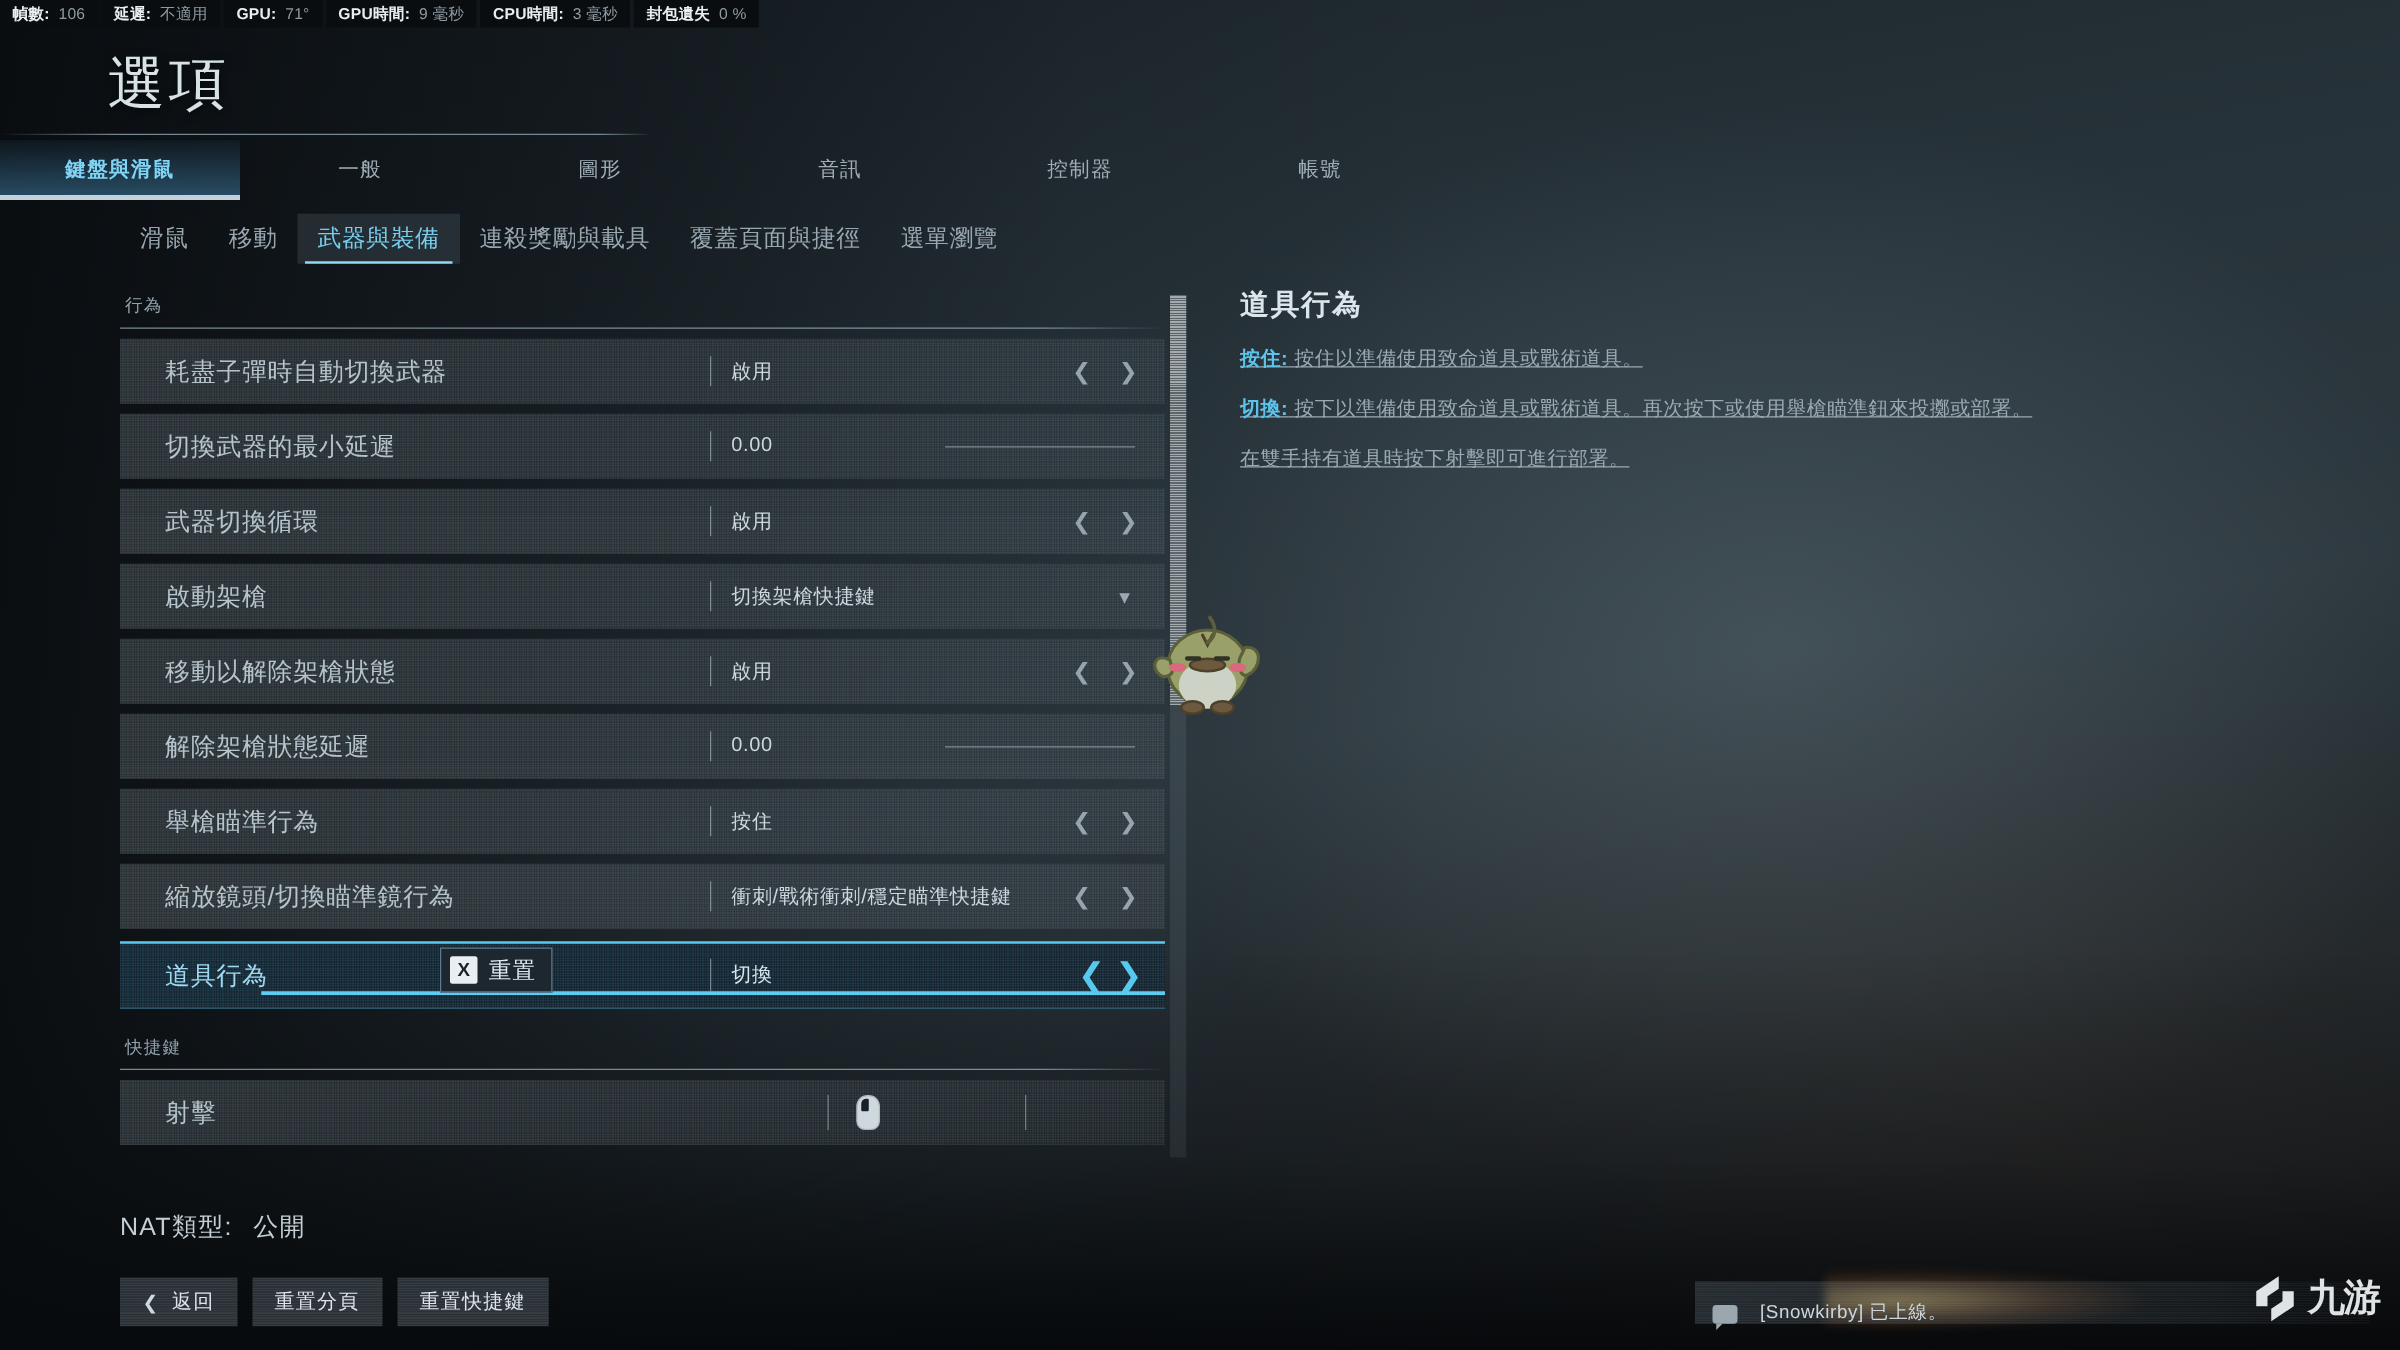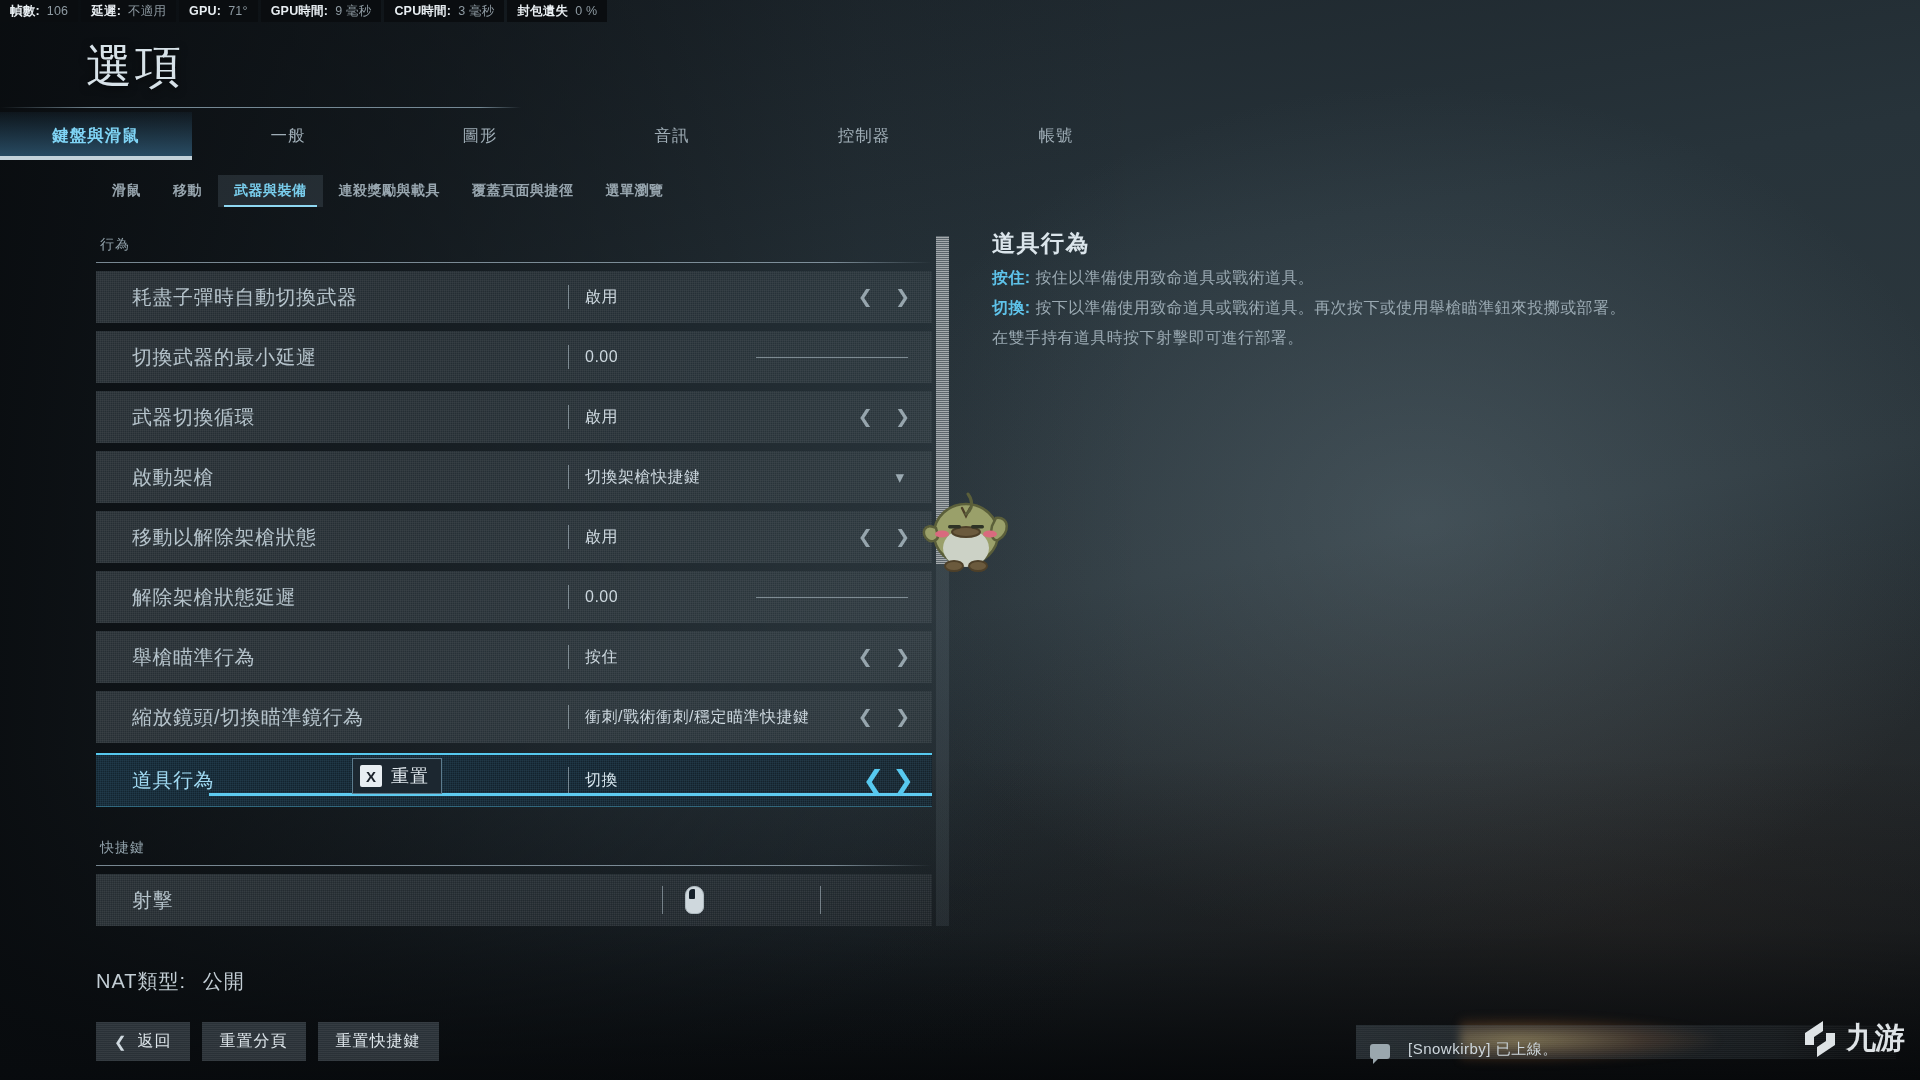--- a/index.html
+++ b/index.html
@@ -70,22 +70,22 @@
     content:""; position:absolute; left:0; right:0; bottom:0; height:4px;
     background:#c3d2da;
   }
 
   
   #subtabs{
     position:absolute; top:172px; left:96px; height:38px;
     display:flex; align-items:center; gap:0; z-index:22;
   }
   .subtab{
-    font-size:14px; color:#98a6af; padding:7px 16px; letter-spacing:.5px;
-    position:relative; cursor:pointer; font-weight:bold;
+    font-size:19px; color:#98a6af; padding:7px 16px; letter-spacing:.5px;
+    position:relative; cursor:pointer; font-weight:normal;
   }
   .subtab.active{
     color:#79cdec;
     background:rgba(118,140,155,.20);
   }
   .subtab.active:after{
     content:""; position:absolute; left:6px; right:6px; bottom:0; height:2px;
     background:#8fd8f2;
   }
 
@@ -194,21 +194,21 @@
       repeating-linear-gradient(0deg, rgba(255,255,255,.55) 0px, rgba(255,255,255,.55) 1px, rgba(255,255,255,.18) 1px, rgba(255,255,255,.18) 2px);
   }
 
   
   #right{
     position:absolute; left:992px; top:228px; width:760px; z-index:21;
   }
   #desc-title{
     font-size:23px; font-weight:bold; color:#dbe5eb; letter-spacing:1.5px;
   }
-  .desc-line{ margin-top:7px; font-size:16px; line-height:1.45; color:#9aa9b2; letter-spacing:.4px; }
+  .desc-line{ margin-top:17px; font-size:16px; line-height:1.45; color:#9aa9b2; letter-spacing:.4px;text-decoration:underline; }
   .desc-key{ color:#5ec3ea; font-weight:bold; }
 
   
   #nat{
     position:absolute; left:96px; top:968px; font-size:20px; color:#c3ced5; z-index:25;
     letter-spacing:1px;
   }
   #btnbar{ position:absolute; left:96px; top:1022px; display:flex; gap:12px; z-index:25; }
   .btn{
     background:rgba(120,136,148,.30); padding:9px 18px; font-size:16px; color:#dde5ea;
@@ -393,21 +393,21 @@
         <div class="row-divider"></div>
         <div class="row-value">切換</div>
         <div class="sel-underline"></div>
         <div class="sel-underline-fill"></div>
         <div class="arrows">
           <span class="arrow">❮</span>
           <span class="arrow">❯</span>
         </div>
       </div>
     </div>
-  <div class="sec-head" style="margin-top:32px">快捷鍵</div>
+  <div class="sec-head" style="margin-top:22px">快捷鍵</div>
   <div class="sec-rule"></div>
   <div id="kb-host">
       <div class="row">
         <div class="row-label">射擊</div>
         <div class="kb-div-l"></div>
         <div class="mouse-glyph"></div>
         <div class="kb-div-r"></div>
       </div>
     </div>
 </div>

